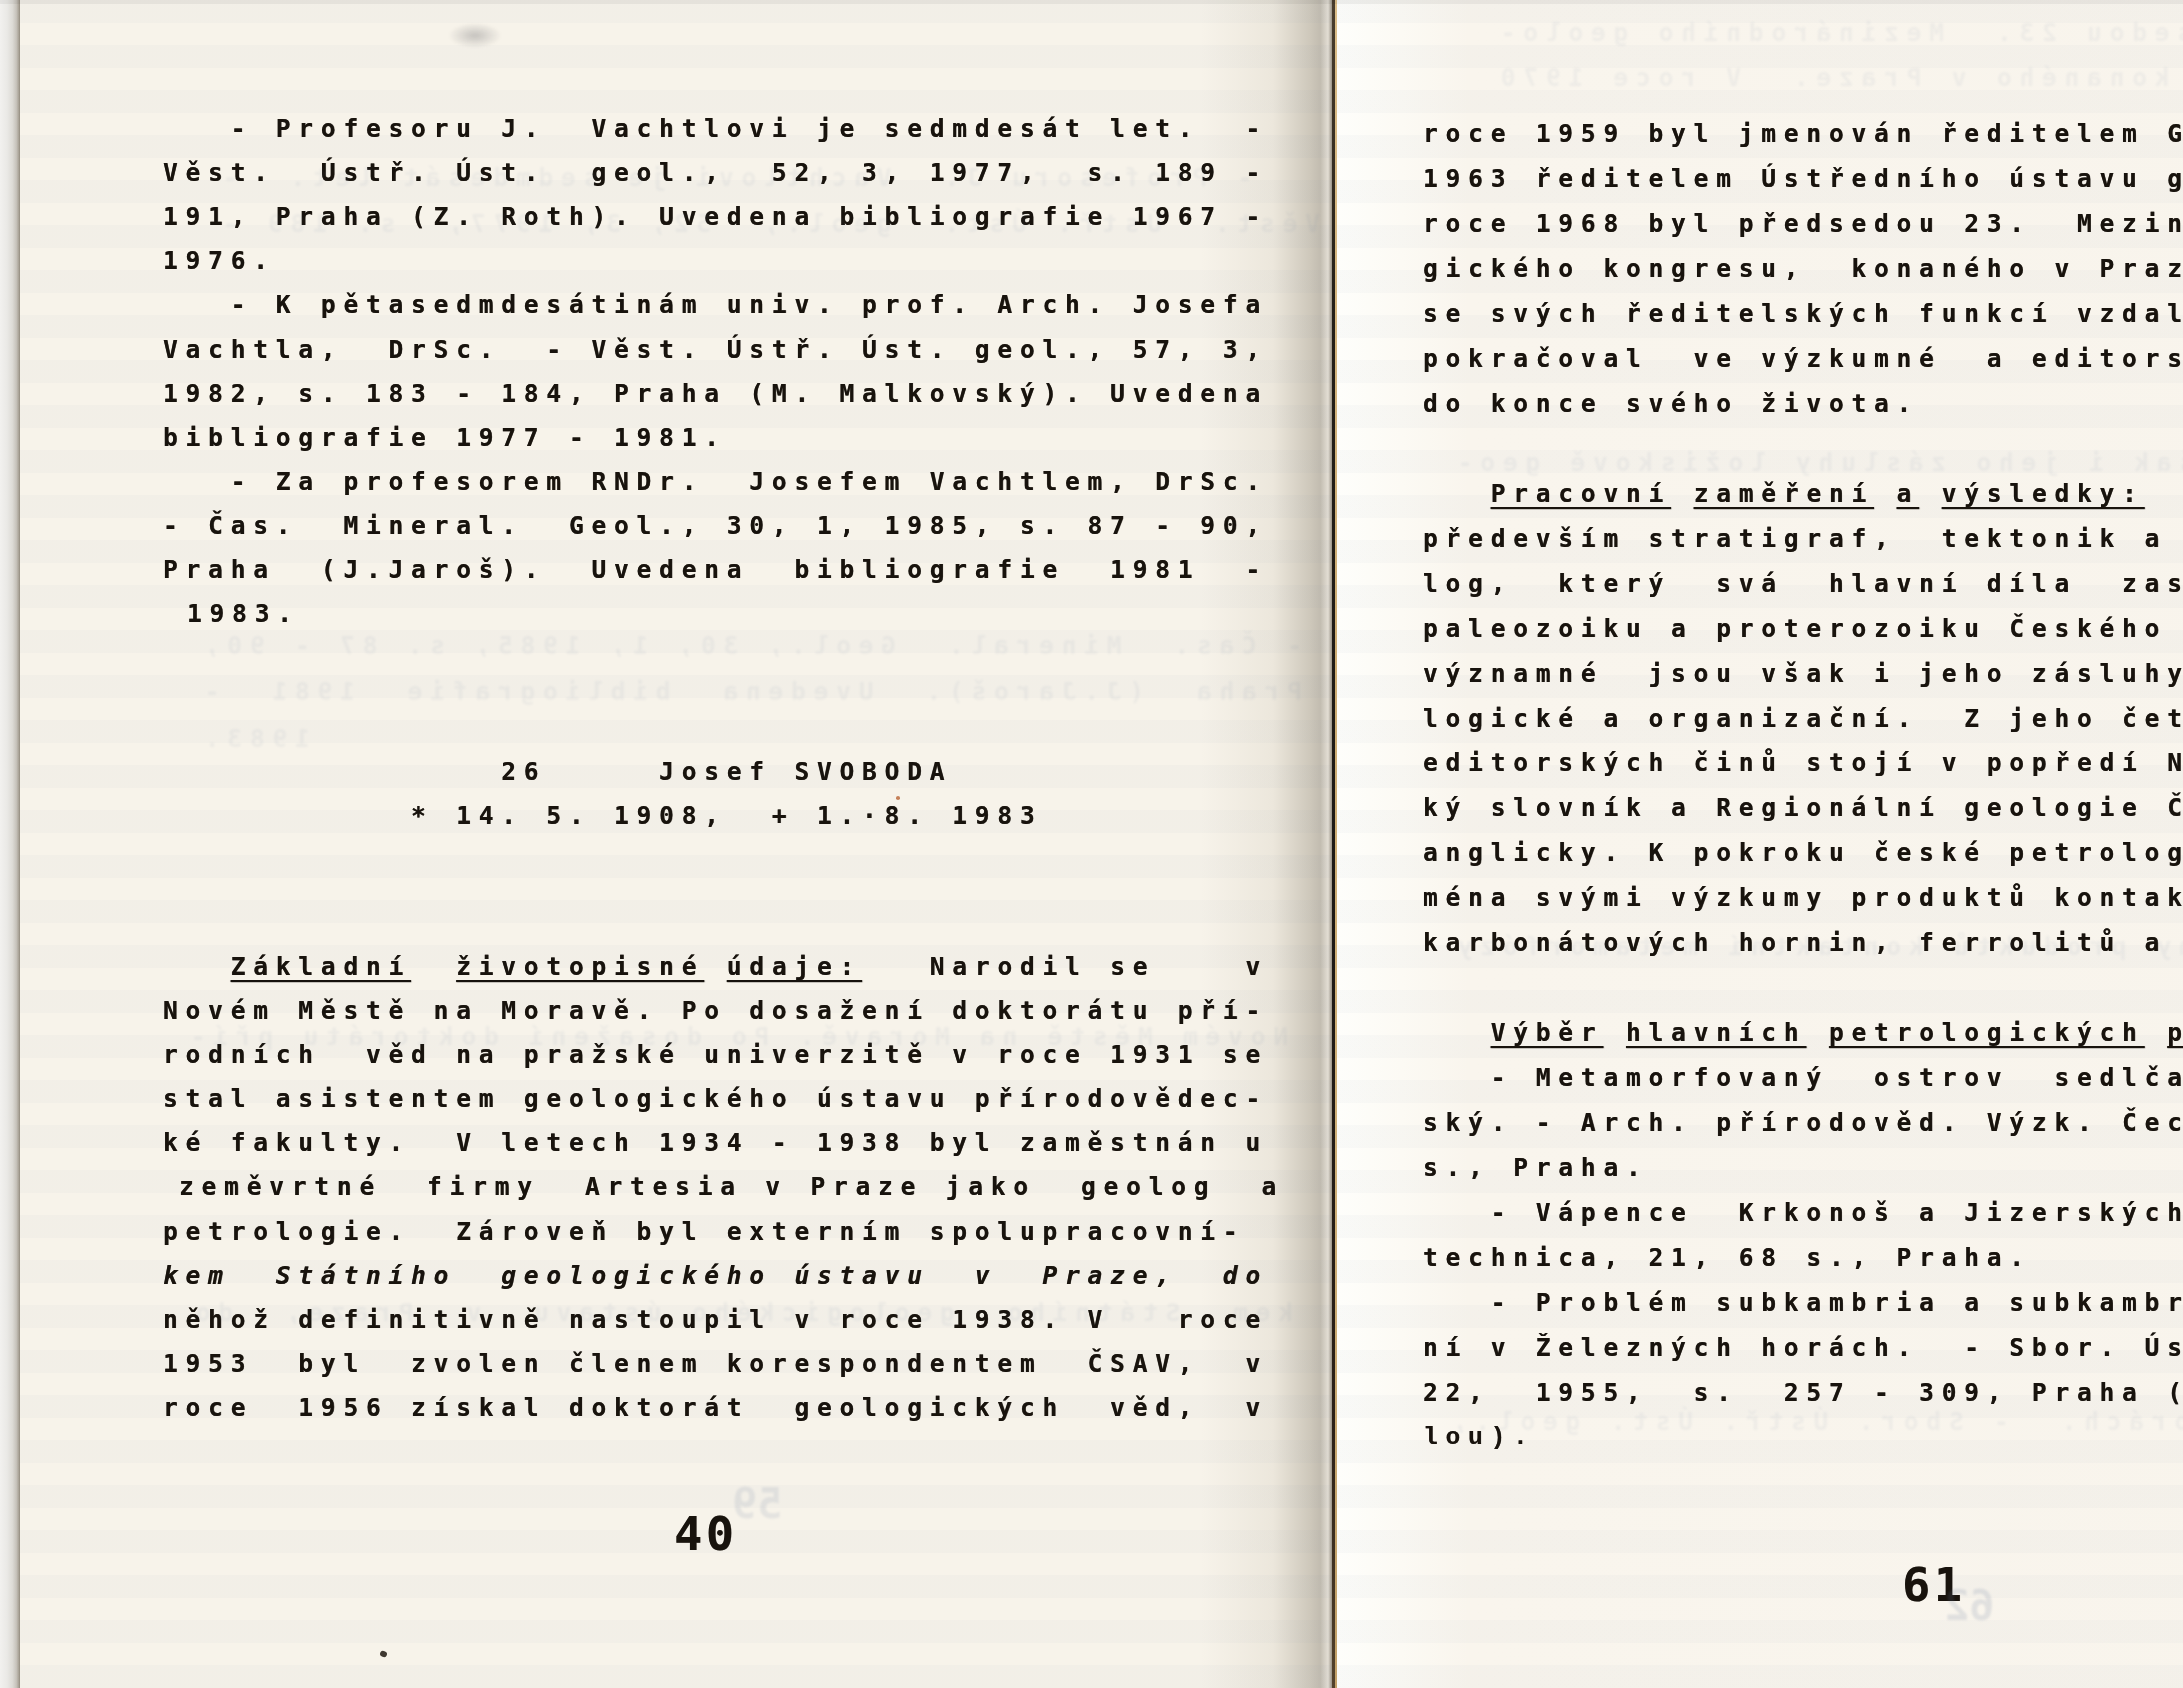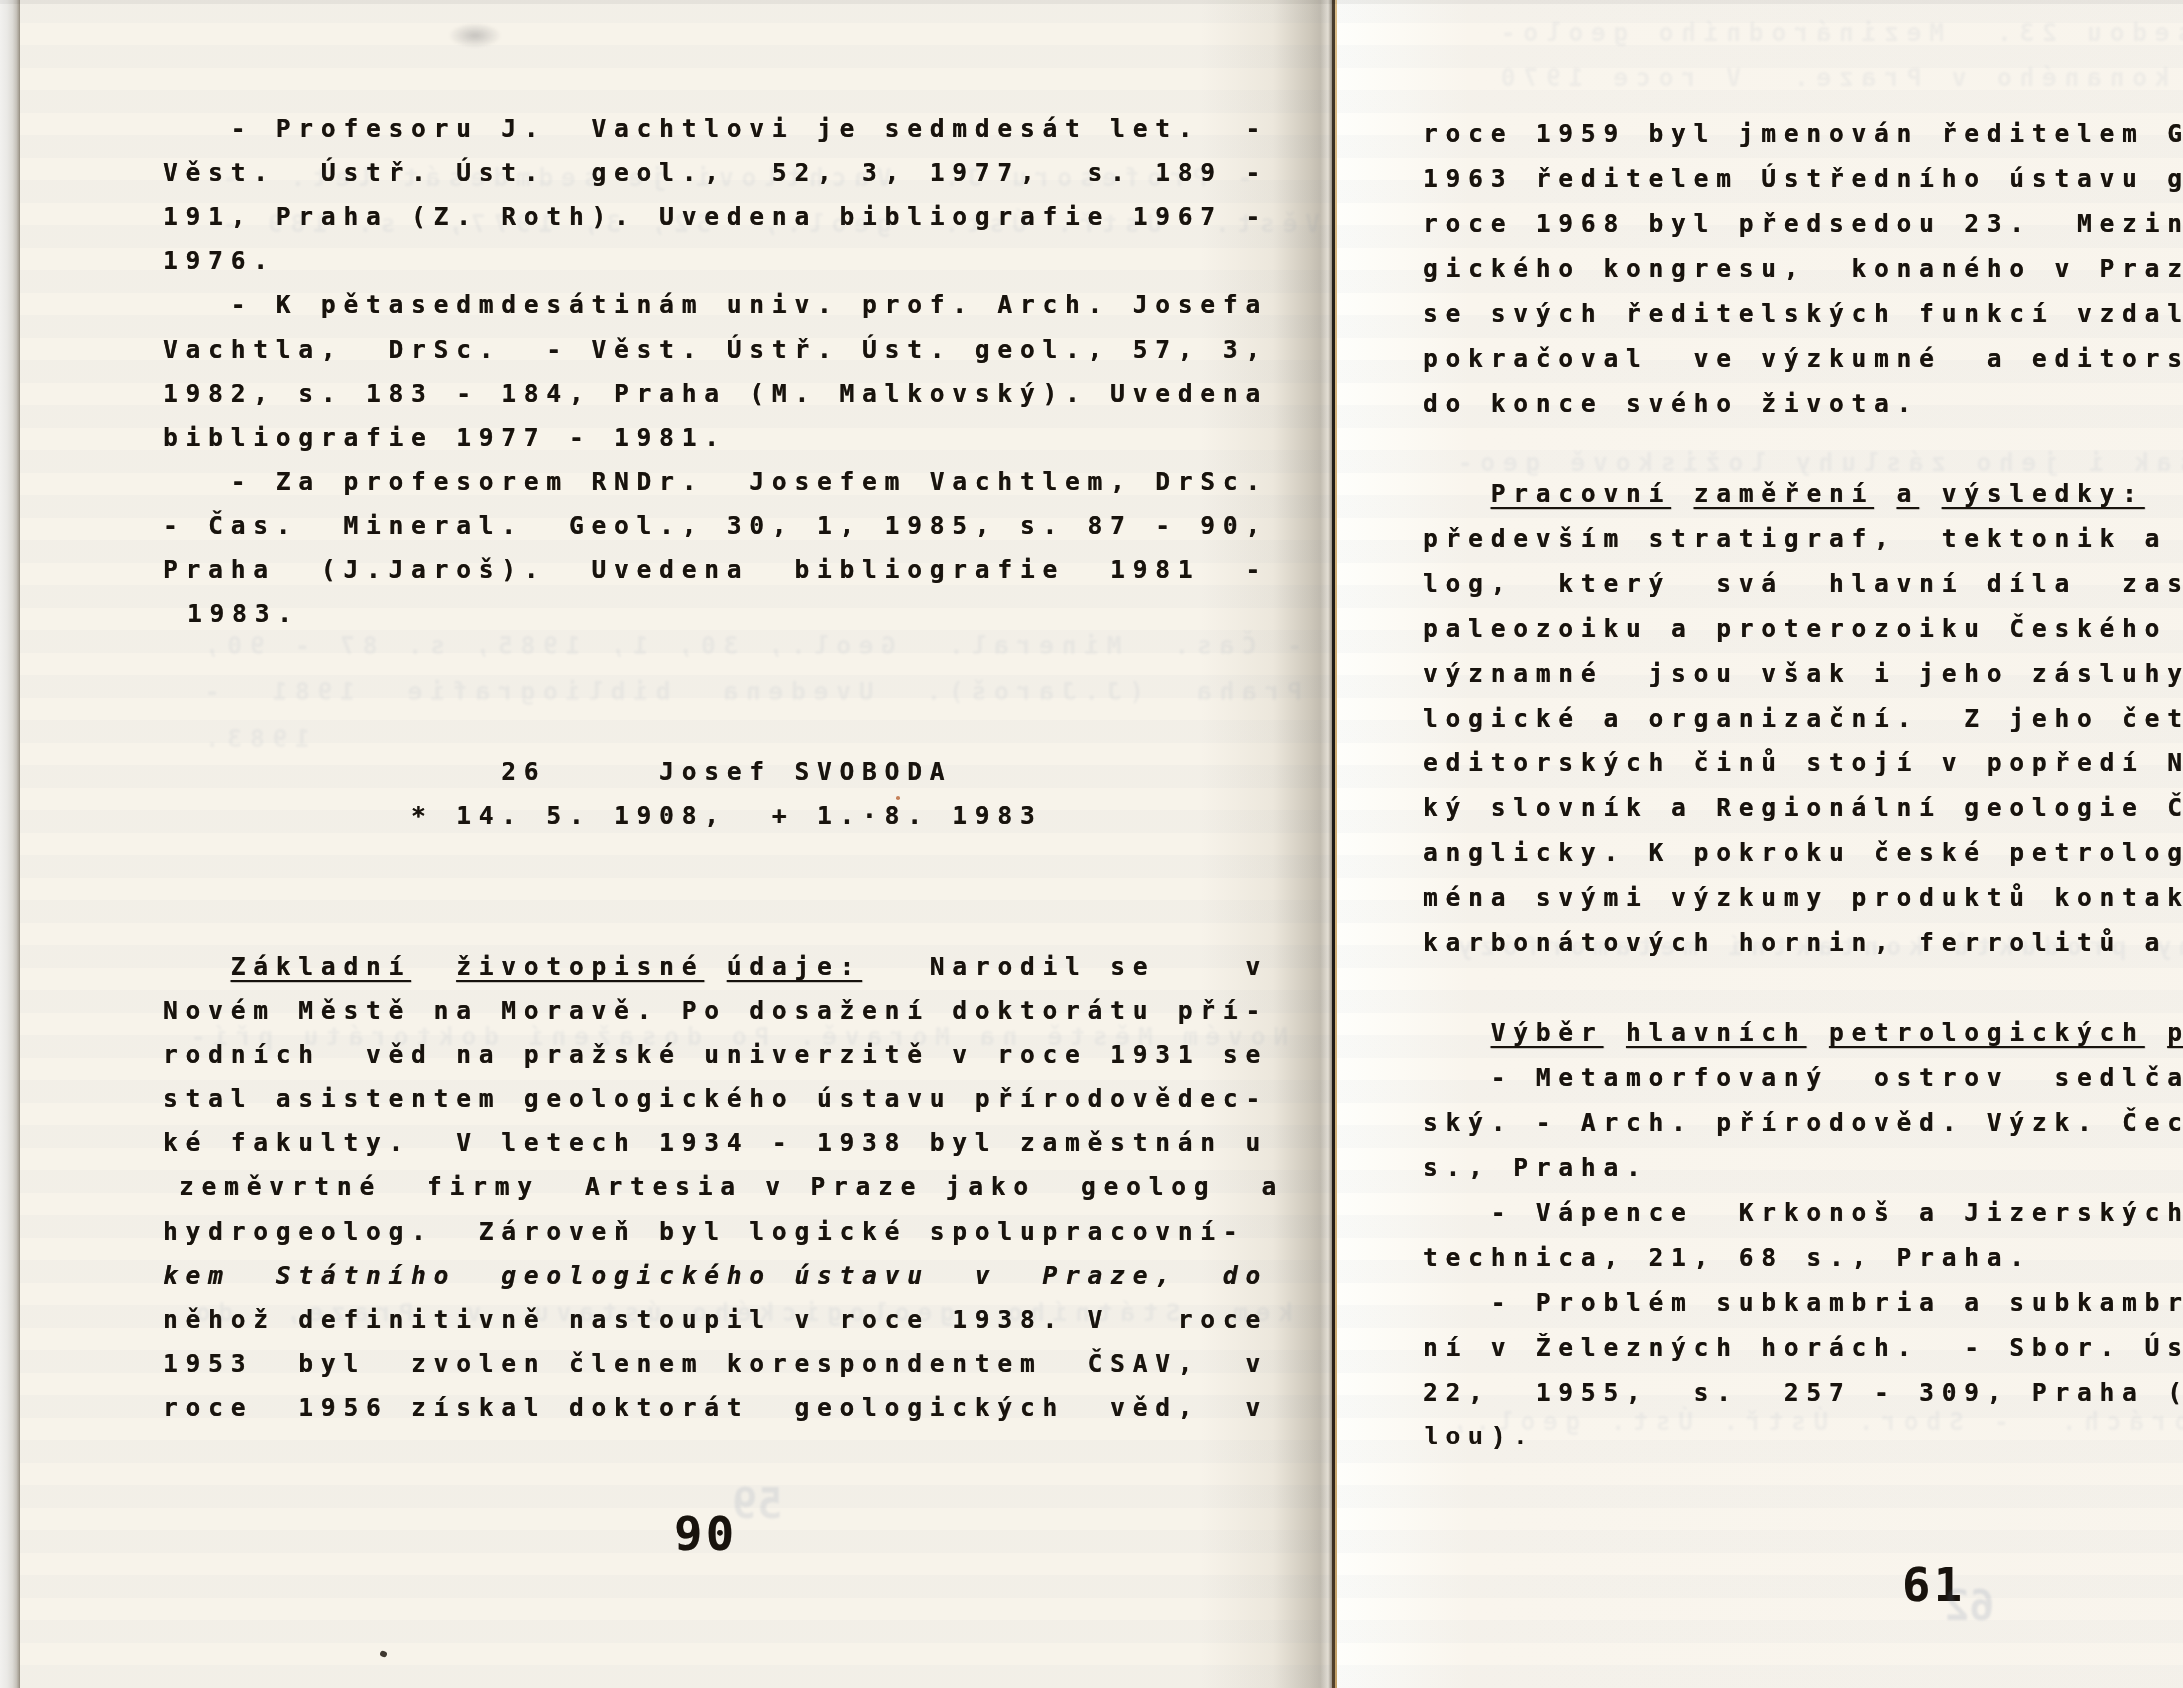--- a/index.html
+++ b/index.html
@@ -61,21 +61,21 @@
 
 <div class="scan">
   <div class="page left"></div>
   <div class="page right"></div>
   <div class="edge-stack"></div>
   <div class="gutter-line"></div>
   <div class="gutter-sliver"></div>
   <div class="topshade"></div>
 
   <div id="ink">
-    <div class="pagenum" id="pn-left">90</div>
+    <div class="pagenum" id="pn-left">40</div>
     <div class="pagenum" id="pn-right">61</div>
     <div class="ghostnum" id="gn-left">59</div>
     <div class="ghostnum" id="gn-right">62</div>
     <div class="speck s1"></div>
     <div class="speck s2"></div>
     <div class="smudge"></div>
   <div class="line" style="left: 163px; top: 117px;">   - Profesoru J.  Vachtlovi je sedmdesát let.  -</div>
       <div class="line" style="left: 163px; top: 161px;">Věst.  Ústř. Úst.  geol.,  52, 3, 1977,  s. 189 -</div>
       <div class="line" style="left: 163px; top: 205px;">191, Praha (Z. Roth). Uvedena bibliografie 1967 -</div>
       <div class="line" style="left: 163px; top: 249px;">1976.</div>
@@ -88,21 +88,21 @@
       <div class="line" style="left: 163px; top: 558px; text-align: right;">Praha  (J.Jaroš).  Uvedena  bibliografie  1981  -</div>
       <div class="line" style="left: 163px; top: 602px; margin-left: 24px;">1983.</div>
       <div class="line" style="left: 163px; top: 760px;">               26     Josef SVOBODA</div>
       <div class="line" style="left: 163px; top: 804px;">           * 14. 5. 1908,  + 1.·8. 1983</div>
       <div class="line" style="left: 163px; top: 955px;"><span>   </span><span class="u">Základní</span><span>  </span><span class="u">životopisné</span><span> </span><span class="u">údaje:</span><span>   Narodil se    v</span></div>
       <div class="line" style="left: 163px; top: 999px;">Novém Městě na Moravě. Po dosažení doktorátu pří-</div>
       <div class="line" style="left: 163px; top: 1043px;">rodních  věd na pražské univerzitě v roce 1931 se</div>
       <div class="line" style="left: 163px; top: 1087px;">stal asistentem geologického ústavu přírodovědec-</div>
       <div class="line" style="left: 163px; top: 1131px;">ké fakulty.  V letech 1934 - 1938 byl zaměstnán u</div>
       <div class="line" style="left: 163px; top: 1175px; margin-left: 16px;">zeměvrtné  firmy  Artesia v Praze jako  geolog  a</div>
-      <div class="line" style="left: 163px; top: 1220px;">hydrogeolog.  Zároveň byl logické spolupracovní-</div>
+      <div class="line" style="left: 163px; top: 1220px;">petrologie.  Zároveň byl externím spolupracovní-</div>
       <div class="line" style="left: 163px; top: 1264px; font-style: italic;">kem  Státního  geologického ústavu  v  Praze,  do</div>
       <div class="line" style="left: 163px; top: 1308px;">něhož definitivně nastoupil v roce 1938. V   roce</div>
       <div class="line" style="left: 163px; top: 1352px;">1953  byl  zvolen členem korespondentem  ČSAV,  v</div>
       <div class="line" style="left: 163px; top: 1396px;">roce  1956 získal doktorát  geologických  věd,  v</div>
       <div class="ghost" style="left: 215px; top: 166px;">   - Profesoru J.  Vachtlovi je sedmdesát let.  -</div>
       <div class="ghost" style="left: 215px; top: 212px;">Věst.  Ústř. Úst.  geol.,  52, 3, 1977,  s. 189 -</div>
       <div class="ghost" style="left: 197px; top: 634px;">- Čas.  Mineral.  Geol., 30, 1, 1985, s. 87 - 90,</div>
       <div class="ghost" style="left: 197px; top: 680px;">Praha  (J.Jaroš).  Uvedena  bibliografie  1981  -</div>
       <div class="ghost" style="left: 197px; top: 727px;">1983.</div>
       <div class="ghost" style="left: 183px; top: 1025px;">Novém Městě na Moravě. Po dosažení doktorátu pří-</div>

